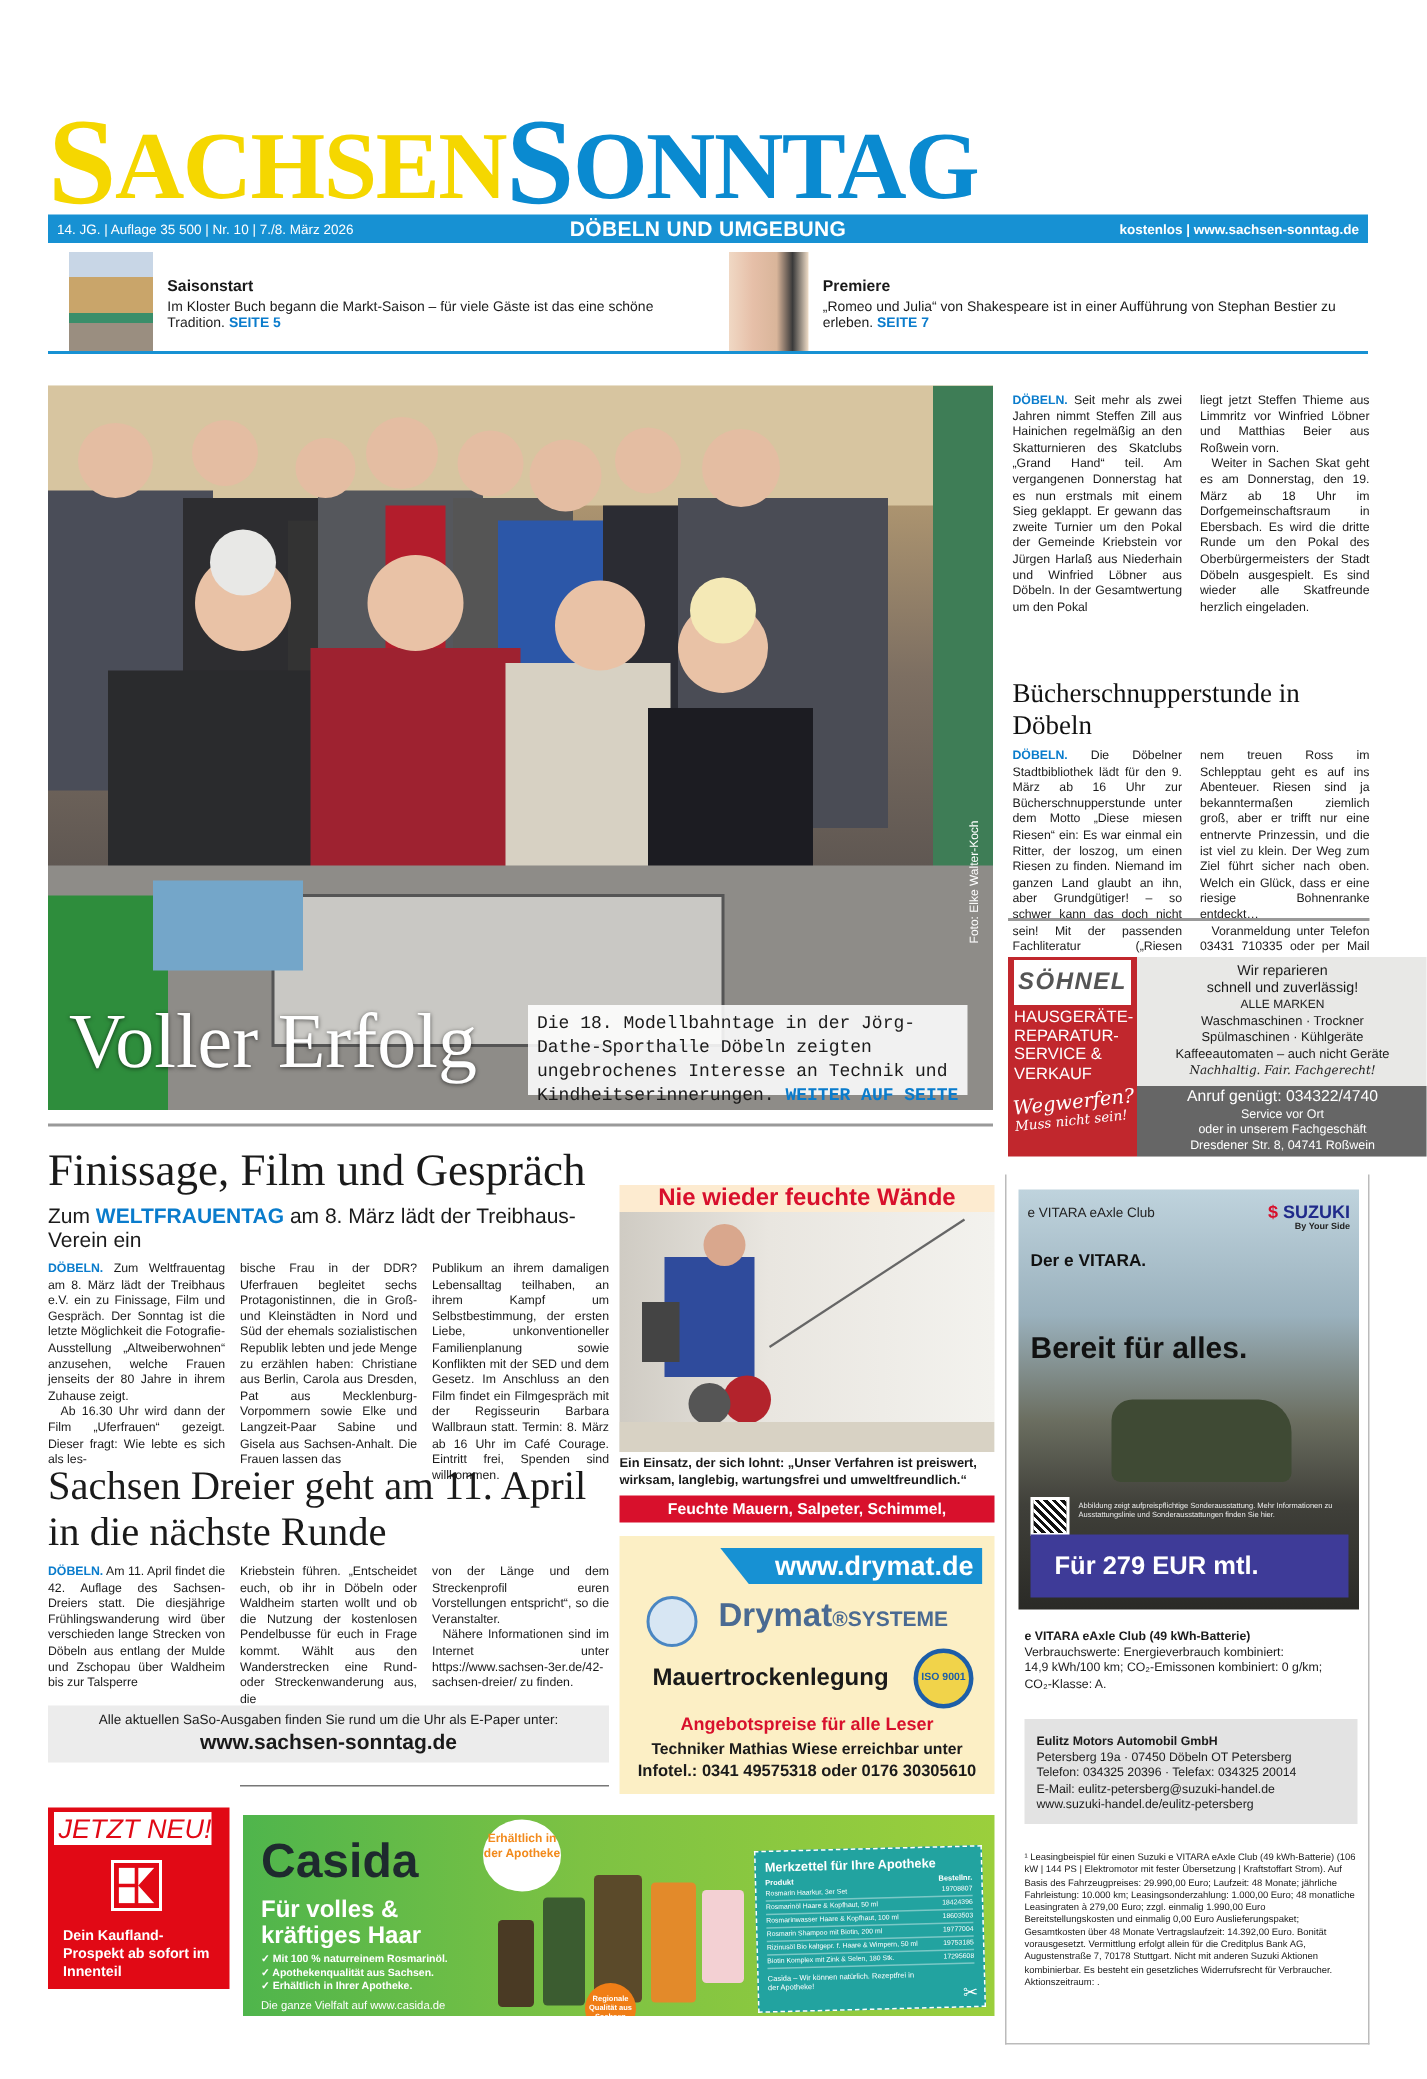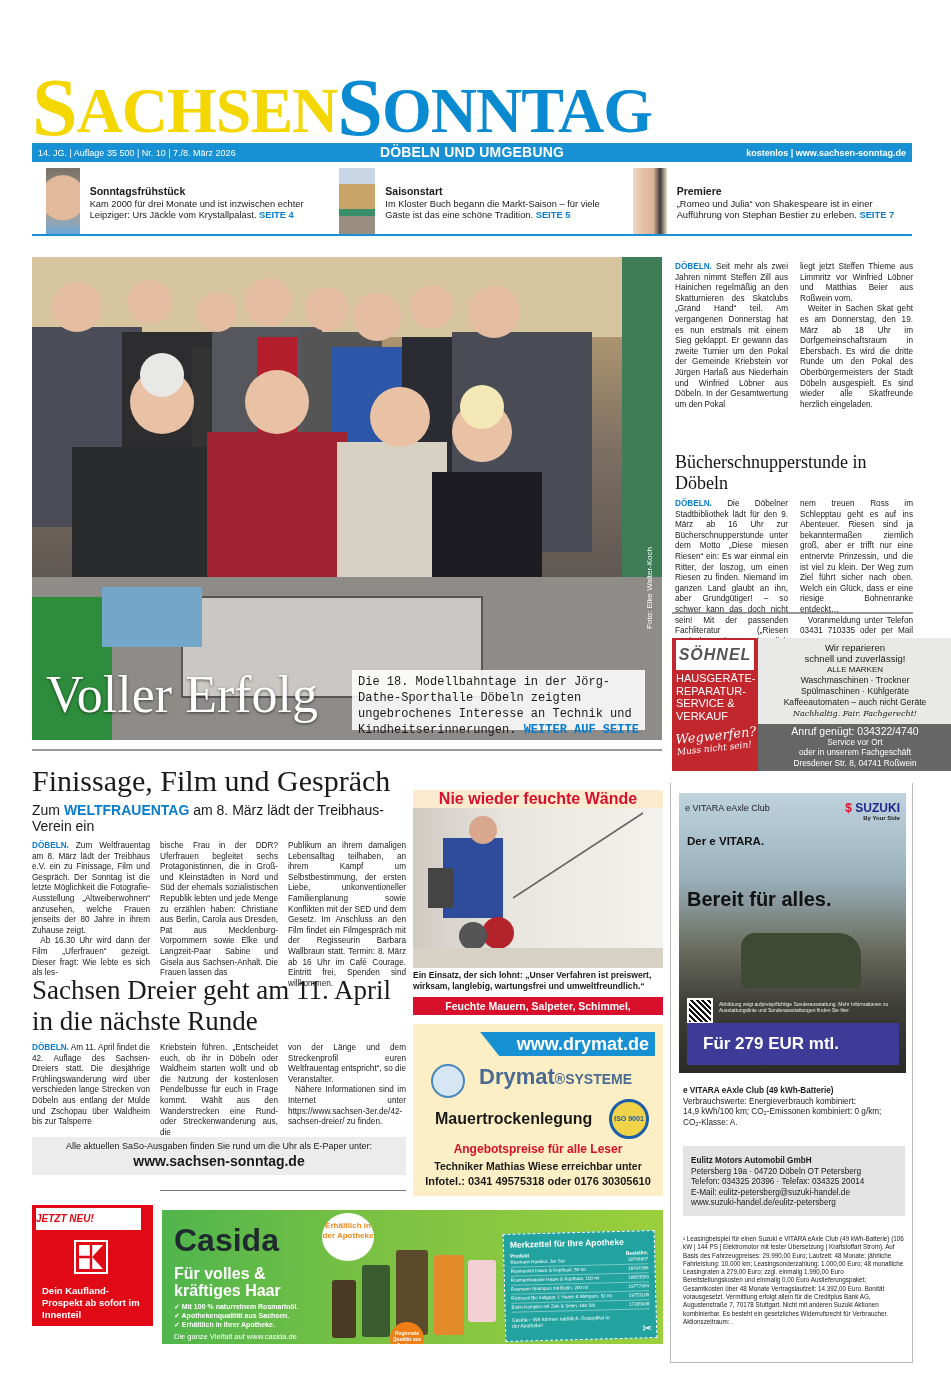--- a/index.html
+++ b/index.html
@@ -80,24 +80,20 @@
     <span class="blu sm">ONNTAG</span>
 </div>
 
 <div class="abs bluebar">
   <span style="font-weight:normal;">14. JG. | Auflage 35 500 | Nr. 10 | 7./8. März 2026</span>
   <span class="region">DÖBELN UND UMGEBUNG</span>
   <span style="position:relative;">kostenlos | www.sachsen-sonntag.de</span>
 </div>
 
 <div class="abs teasers">
-  <div class="teaser">
-    <div class="img" style="background:radial-gradient(circle at 50% 45%,#e2b99b 0 22px,transparent 23px),linear-gradient(180deg,#7a7268,#a9a39a 70%,#6aa7d8 100%);"></div>
-    <div class="tx"><b class="h">Sonntagsfrühstück</b><span>Kam 2000 für drei Monate und ist inzwischen echter Leipziger: Urs Jäckle vom Krystallpalast.</span> <span class="blue-link">SEITE 4</span></div>
-  </div>
   <div class="teaser">
     <div class="img" style="width:62px;background:linear-gradient(180deg,#c8d6e6 0 25%,#c9a56a 25% 62%,#3a8e6a 62% 72%,#9a8e80 72%);"></div>
     <div class="tx"><b class="h">Saisonstart</b><span>Im Kloster Buch begann die Markt-Saison – für viele Gäste ist das eine schöne Tradition.</span> <span class="blue-link">SEITE 5</span></div>
   </div>
   <div class="teaser">
     <div class="img" style="background:linear-gradient(90deg,#f0d8c4 0,#e6bfa8 30%,#d9b59a 60%,#3a3a3a 80%,#f0ddc8 100%);"></div>
     <div class="tx"><b class="h">Premiere</b><span>„Romeo und Julia“ von Shakespeare ist in einer Aufführung von Stephan Bestier zu erleben.</span> <span class="blue-link">SEITE 7</span></div>
   </div>
 </div>
 
@@ -202,21 +198,21 @@
     <div>bische Frau in der DDR? Uferfrauen begleitet sechs Protagonistinnen, die in Groß- und Kleinstädten in Nord und Süd der ehemals sozialistischen Republik lebten und jede Menge zu erzählen haben: Christiane aus Berlin, Carola aus Dresden, Pat aus Mecklenburg-Vorpommern sowie Elke und Langzeit-Paar Sabine und Gisela aus Sachsen-Anhalt. Die Frauen lassen das</div>
     <div>Publikum an ihrem damaligen Lebensalltag teilhaben, an ihrem Kampf um Selbstbestimmung, der ersten Liebe, unkonventioneller Familienplanung sowie Konflikten mit der SED und dem Gesetz. Im Anschluss an den Film findet ein Filmgespräch mit der Regisseurin Barbara Wallbraun statt. Termin: 8. März ab 16 Uhr im Café Courage. Eintritt frei, Spenden sind willkommen.</div>
   </div>
 </div>
 
 <div class="abs fin" style="left:32px;top:975px;width:374px;">
   <h1 style="font-size:27px;line-height:31px;">Sachsen Dreier geht am 11. April in die nächste Runde</h1>
   <div class="cols3" style="margin-top:6px;">
     <div><span class="dateline">DÖBELN.</span> <span>Am 11. April findet die 42. Auflage des Sachsen-Dreiers statt. Die diesjährige Frühlingswanderung wird über verschieden lange Strecken von Döbeln aus entlang der Mulde und Zschopau über Waldheim bis zur Talsperre</span></div>
     <div>Kriebstein führen. „Entscheidet euch, ob ihr in Döbeln oder Waldheim starten wollt und ob die Nutzung der kostenlosen Pendelbusse für euch in Frage kommt. Wählt aus den Wanderstrecken eine Rund- oder Streckenwanderung aus, die</div>
-    <div><span>von der Länge und dem Streckenprofil euren Weltfrauentag entspricht“, so die Veranstalter.</span><br>&nbsp;&nbsp;<span>Nähere Informationen sind im Internet unter https://www.sachsen-3er.de/42-sachsen-dreier/ zu finden.</span></div>
+    <div><span>von der Länge und dem Streckenprofil euren Vorstellungen entspricht“, so die Veranstalter.</span><br>&nbsp;&nbsp;<span>Nähere Informationen sind im Internet unter https://www.sachsen-3er.de/42-sachsen-dreier/ zu finden.</span></div>
   </div>
 </div>
 
 <div class="abs epaper">
   <span>Alle aktuellen SaSo-Ausgaben finden Sie rund um die Uhr als E-Paper unter:</span>
   <b>www.sachsen-sonntag.de</b>
 </div>
 <div class="abs rule" style="left:160px;top:1190px;width:246px;height:1px;background:#777;"></div>
 
 <div class="abs drymat-top">Nie wieder feuchte Wände</div>
@@ -256,29 +252,29 @@
   <div class="lease"><span>Für 279 EUR mtl. leasen.</span></div>
 </div>
 <div class="abs" style="left:683px;top:1086px;width:225px;font-size:8.2px;line-height:10.6px;">
   <b>e VITARA eAxle Club (49 kWh-Batterie)</b><br>
   <span>Verbrauchswerte: Energieverbrauch kombiniert:</span><br>
   <span>14,9 kWh/100 km; CO₂-Emissonen kombiniert: 0 g/km;</span><br>
   <span>CO₂-Klasse: A.</span>
 </div>
 <div class="abs" style="left:683px;top:1146px;width:222px;height:70px;background:#e3e3e3;padding:10px 8px;font-size:8.2px;line-height:10.6px;">
   <b>Eulitz Motors Automobil GmbH</b><br>
-  <span>Petersberg 19a · 04720 Döbeln OT Petersberg</span><br>
+  <span>Petersberg 19a · 07450 Döbeln OT Petersberg</span><br>
   <span>Telefon: 034325 20396 · Telefax: 034325 20014</span><br>
   <span>E-Mail: eulitz-petersberg@suzuki-handel.de</span><br>
   <span>www.suzuki-handel.de/eulitz-petersberg</span>
 </div>
 <div class="abs" style="left:683px;top:1235px;width:222px;font-size:6.3px;line-height:8.3px;">¹ Leasingbeispiel für einen Suzuki e VITARA eAxle Club (49 kWh-Batterie) (106 kW | 144 PS | Elektromotor mit fester Übersetzung | Kraftstoffart Strom). Auf Basis des Fahrzeugpreises: 29.990,00 Euro; Laufzeit: 48 Monate; jährliche Fahrleistung: 10.000 km; Leasingsonderzahlung: 1.000,00 Euro; 48 monatliche Leasingraten à 279,00 Euro; zzgl. einmalig 1.990,00 Euro Bereitstellungskosten und einmalig 0,00 Euro Auslieferungspaket; Gesamtkosten über 48 Monate Vertragslaufzeit: 14.392,00 Euro. Bonität vorausgesetzt. Vermittlung erfolgt allein für die Creditplus Bank AG, Augustenstraße 7, 70178 Stuttgart. Nicht mit anderen Suzuki Aktionen kombinierbar. Es besteht ein gesetzliches Widerrufsrecht für Verbraucher. Aktionszeitraum: .</div>
 
 <div class="abs kaufland">
-  <div style="position:absolute;left:4px;top:3px;width:105px;height:22px;background:#fff;color:#e10915;font-weight:bold;font-style:italic;font-size:10px;text-align:left;line-height:22px;">JETZT NEU!</div>
+  <div style="position:absolute;left:4px;top:3px;width:105px;height:22px;background:#fff;color:#e10915;font-weight:normal;font-style:italic;font-size:18px;text-align:right;line-height:22px;">JETZT NEU!</div>
   <div style="position:absolute;left:42px;top:35px;width:34px;height:34px;border:2px solid #fff;padding:3px;">
       <div style="width:100%;height:100%;background:#fff;clip-path:polygon(0 0,45% 0,45% 45%,0 45%,0 55%,45% 55%,45% 100%,0 100%,0 0,100% 0,55% 50%,100% 100%,55% 100%,55% 0);"></div>
     </div>
   <div style="position:absolute;left:10px;top:80px;width:106px;font-size:9.5px;line-height:12px;font-weight:bold;">Dein Kaufland-Prospekt ab sofort im Innenteil</div>
 </div>
 
 <div class="abs casida">
   <div style="position:absolute;left:12px;top:12px;font-size:32px;font-weight:bold;color:#1e2a2e;">Casida</div>
   <div style="position:absolute;left:12px;top:55px;width:140px;font-size:16px;line-height:17px;font-weight:bold;color:#fff;">Für volles &amp; kräftiges Haar</div>
   <div style="position:absolute;left:12px;top:92px;font-size:7px;line-height:9px;color:#fff;font-weight:bold;">

